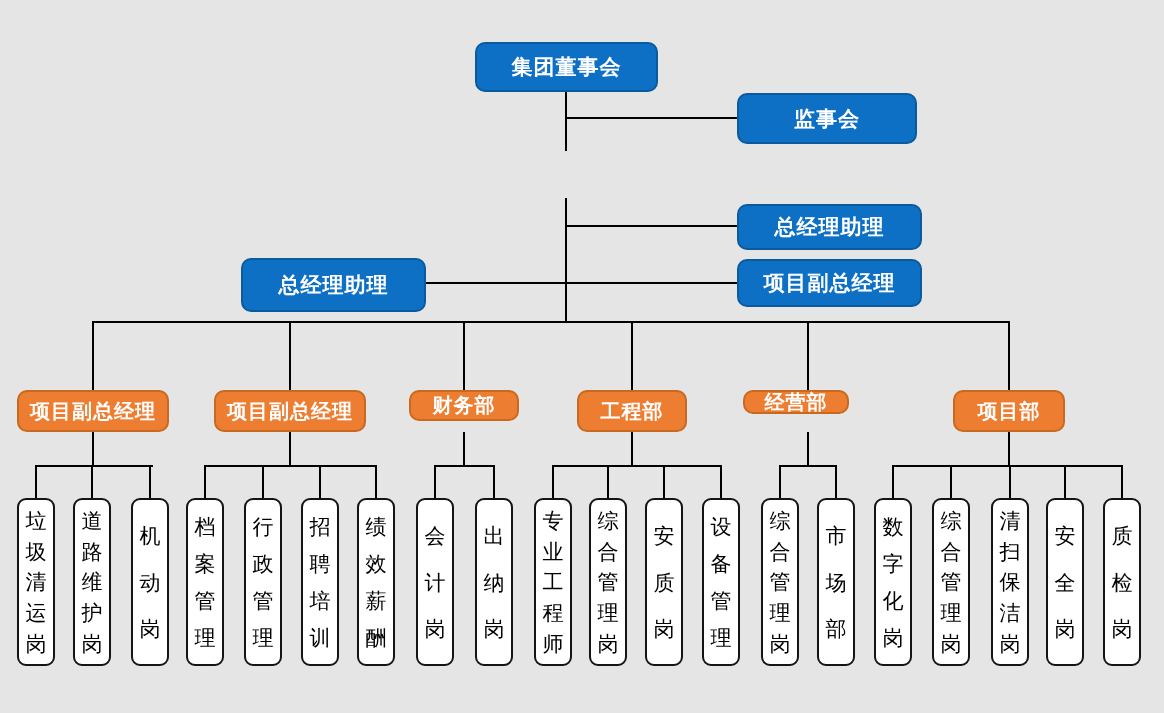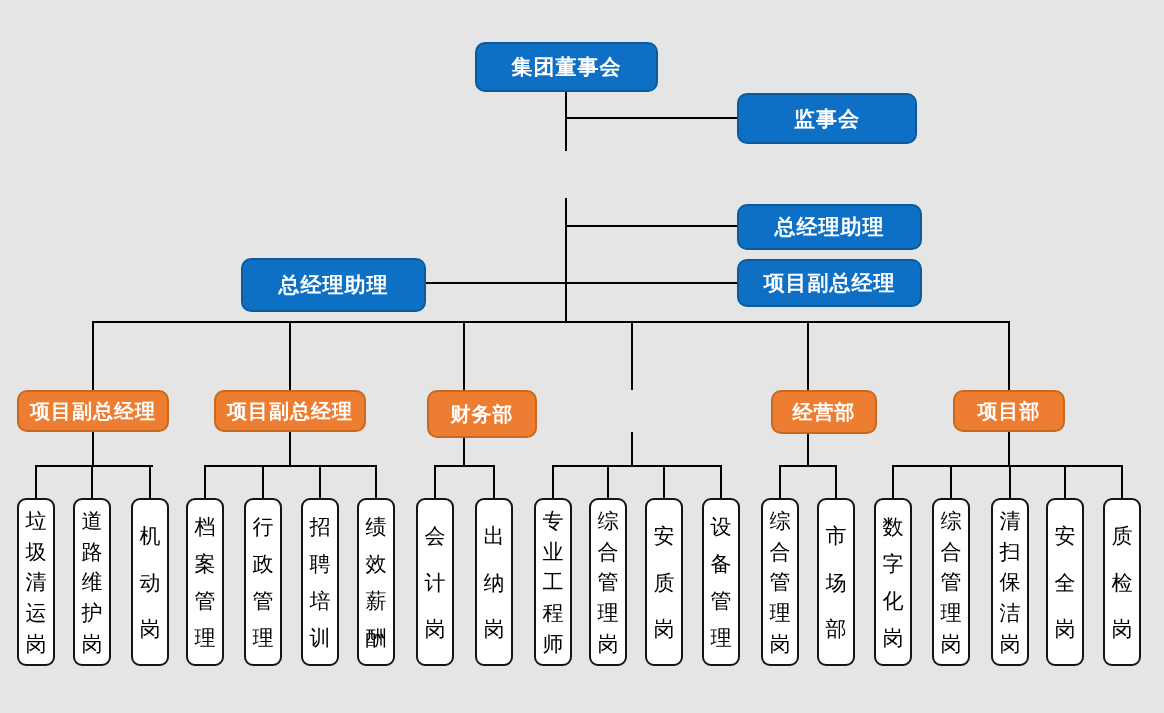--- a/index.html
+++ b/index.html
@@ -123,24 +123,25 @@
   <div class="box blue" style="left:737px;top:204px;width:185px;height:46px">总经理助理</div>
 
   <div class="box blue" style="left:241px;top:258px;width:185px;height:54px">总经理助理</div>
 
   <div class="box blue" style="left:737px;top:259px;width:185px;height:48px">项目副总经理</div>
 
   <div class="box orange" style="left:17px;top:390px;width:152px;height:42px">项目副总经理</div>
 
   <div class="box orange" style="left:214px;top:390px;width:152px;height:42px">项目副总经理</div>
 
-  <div class="box orange" style="left:427px;top:390px;width:110px;height:48px">财务部</div>
-
-
-  <div class="box orange" style="left:771px;top:390px;width:106px;height:44px">经营部</div>
+  <div class="box orange" style="left:409px;top:390px;width:110px;height:31px">财务部</div>
+
+  <div class="box orange" style="left:577px;top:390px;width:110px;height:42px">工程部</div>
+
+  <div class="box orange" style="left:743px;top:390px;width:106px;height:24px">经营部</div>
 
   <div class="box orange" style="left:953px;top:390px;width:112px;height:42px">项目部</div>
 
   <div class="leaf" style="left:17px">
       <span>垃</span>
       <span>圾</span>
       <span>清</span>
       <span>运</span>
       <span>岗</span>
     </div>

